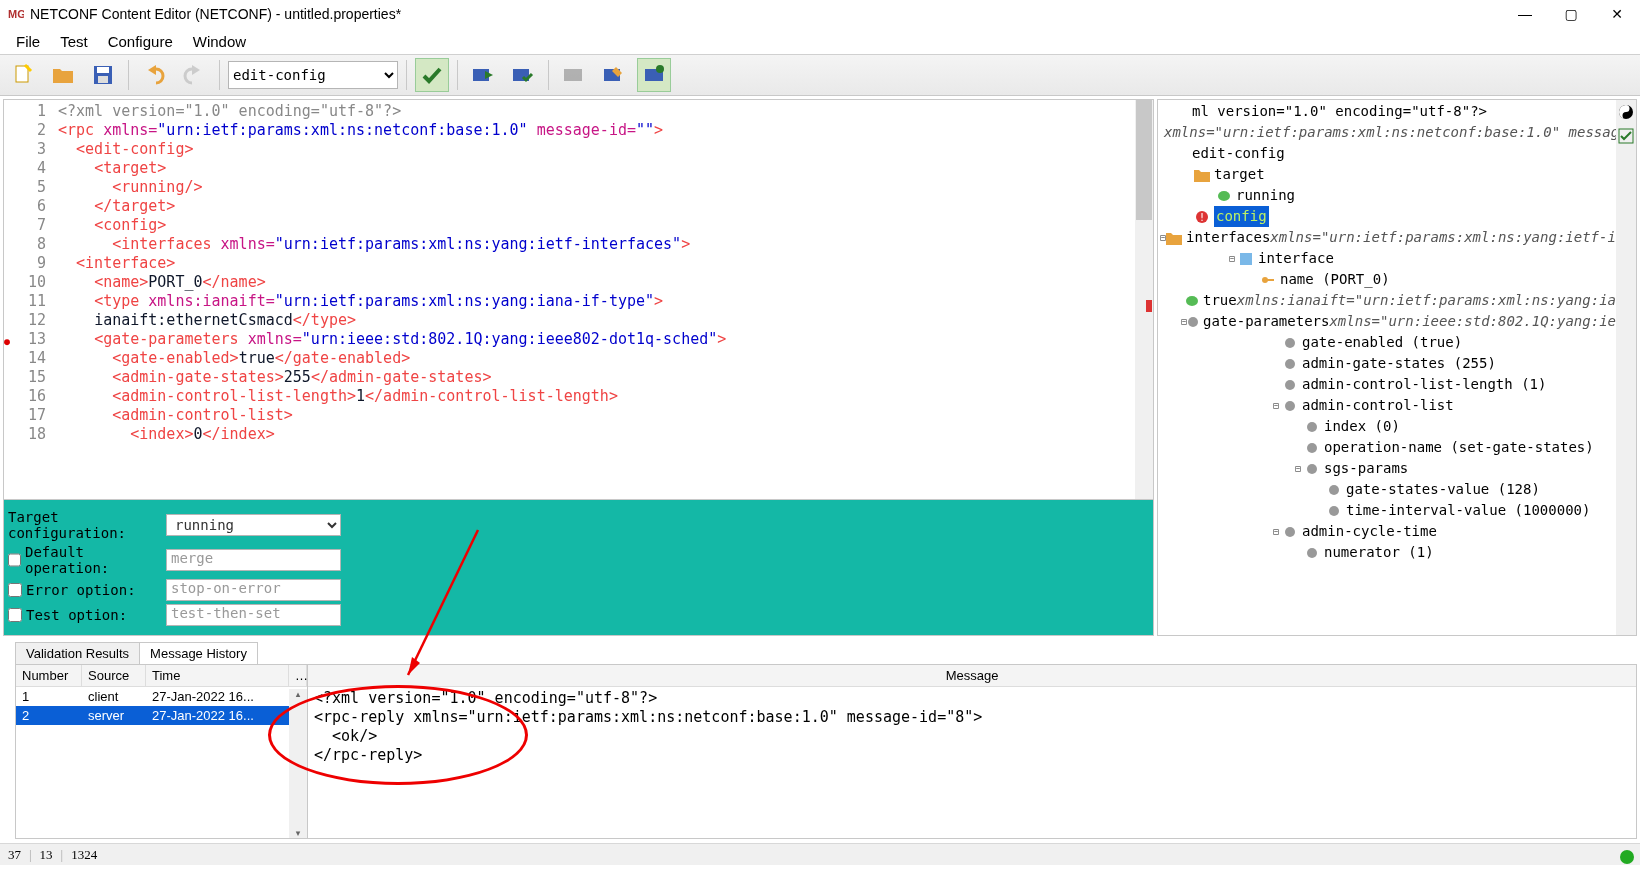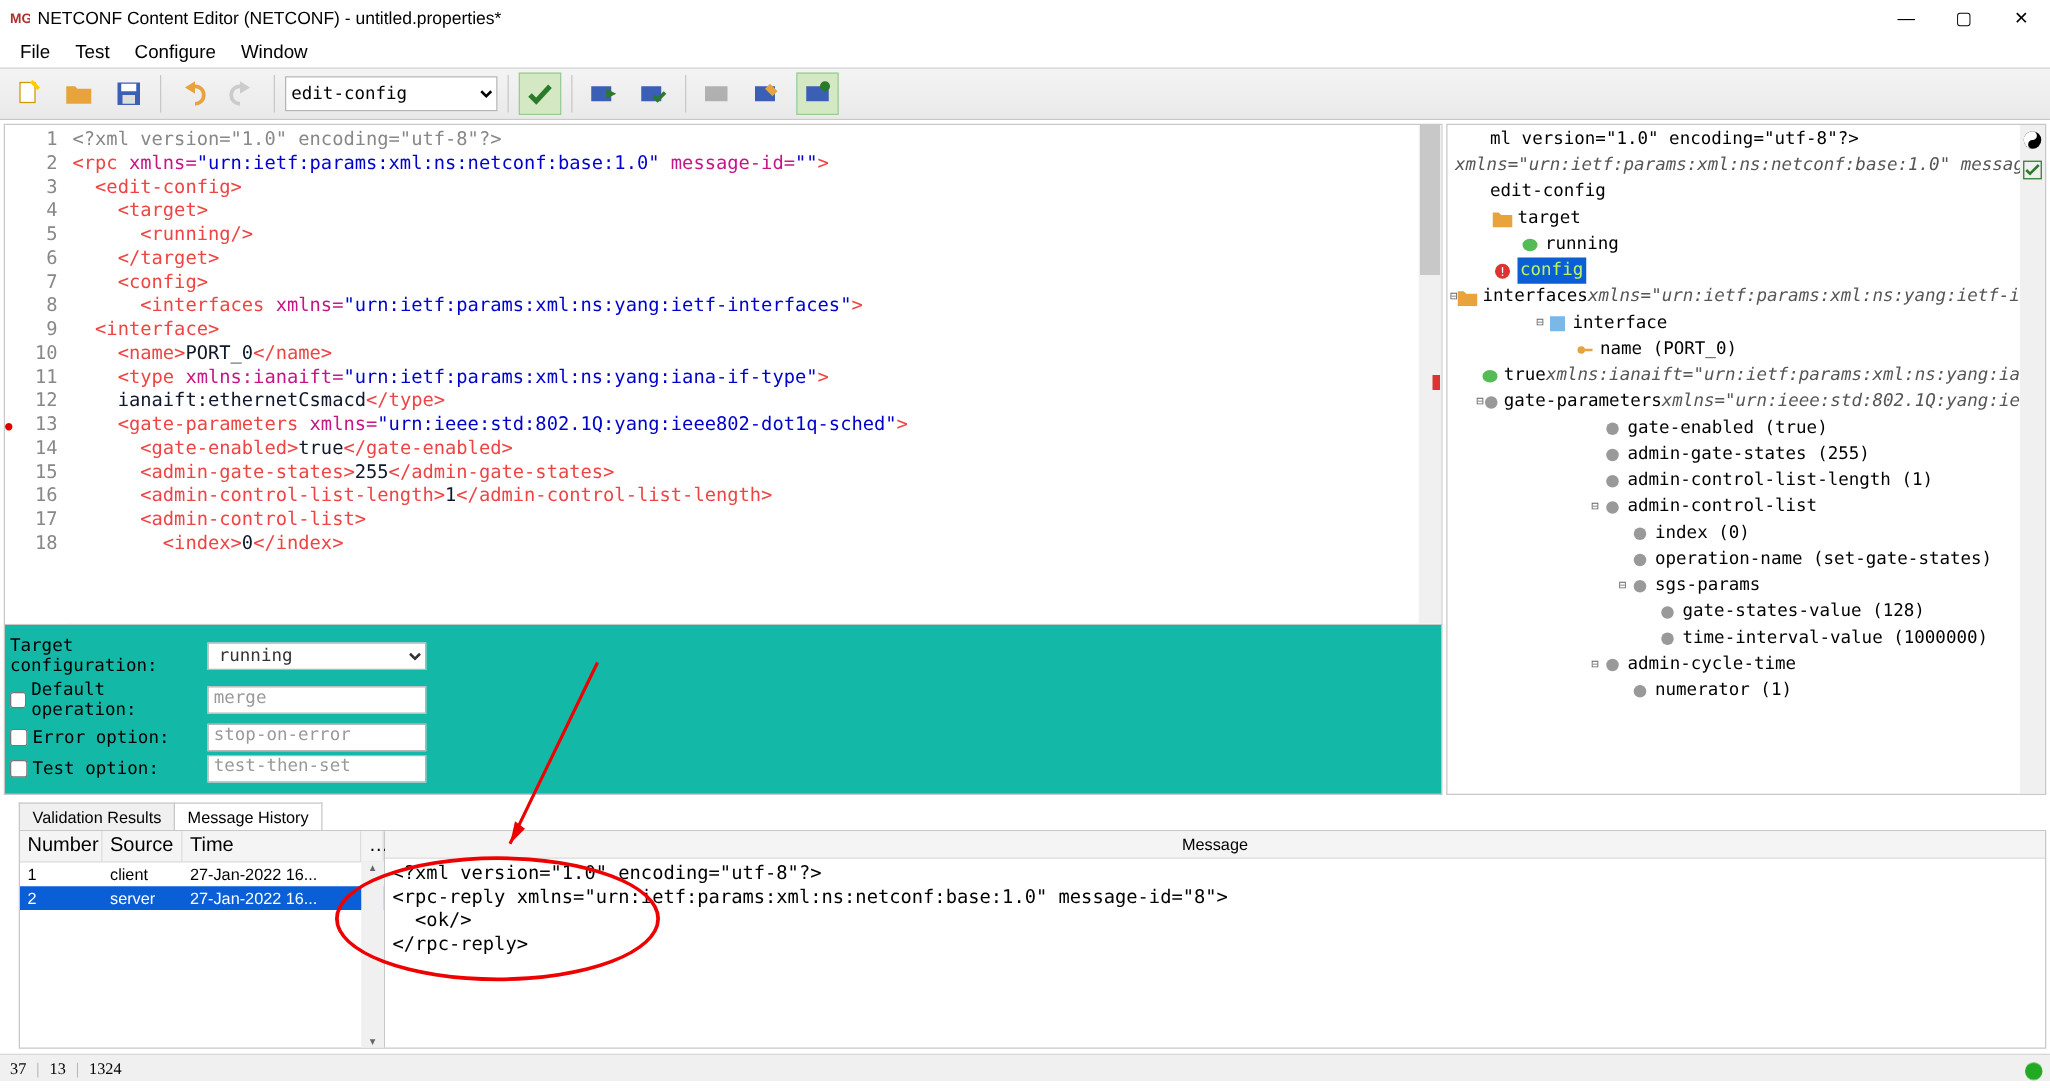--- a/index.html
+++ b/index.html
@@ -48,21 +48,21 @@
 .tree-body .sel { background:#0a5fd6; color:#bef264; padding:0 2px;}
 .tree-body .it { font-style: italic; color:#555;}
 .tree-side { width:20px; background:#f0f0f0; display:flex; flex-direction:column; align-items:center; padding-top:4px; gap:8px;}
 .tree-side .ico{width:16px;height:16px;}
 .bottom { margin: 6px 3px 0 15px; }
 .tabs { display:flex; }
 .tab { border:1px solid #c8c8c8; padding:3px 10px; font-size:13px; background:#f0f0f0; border-bottom:none; margin-right:-1px;}
 .tab.active { background:#fff; position:relative; z-index:2;}
 .bottom-body { border:1px solid #c8c8c8; height: 175px; display:flex; }
 .history-list { width: 292px; border-right:1px solid #c8c8c8; display:flex; flex-direction:column; position:relative;}
-.history-header { display:flex; background:#f4f4f4; border-bottom:1px solid #ddd; font-size:16px; }
+.history-header { display:flex; background:#f4f4f4; border-bottom:1px solid #ddd; font-size:13px; }
 .history-header div { padding:3px 6px; border-right:1px solid #ddd; }
 .history-rows { flex:1; font-family: Arial,sans-serif; font-size:13px; overflow:hidden; position:relative;}
 .history-rows .hrow { display:flex; }
 .history-rows .hrow div { padding:2px 6px; overflow:hidden; white-space:nowrap; text-overflow:ellipsis;}
 .history-rows .hrow.selected { background:#0a5fd6; color:#fff; }
 .history-list .vscroll { width:18px; position:absolute; right:0; top:24px; bottom:0; background:#f0f0f0;}
 .history-list .vscroll::before{content:"▴";display:block;text-align:center;font-size:9px;color:#666;}
 .history-list .vscroll::after{content:"▾";display:block;text-align:center;font-size:9px;color:#666;position:absolute;bottom:0;left:0;right:0;}
 .message-pane { flex:1; display:flex; flex-direction:column; }
 .message-pane .mhdr { background:#f4f4f4; text-align:center; padding:3px; border-bottom:1px solid #ddd; font-size:13px;}

